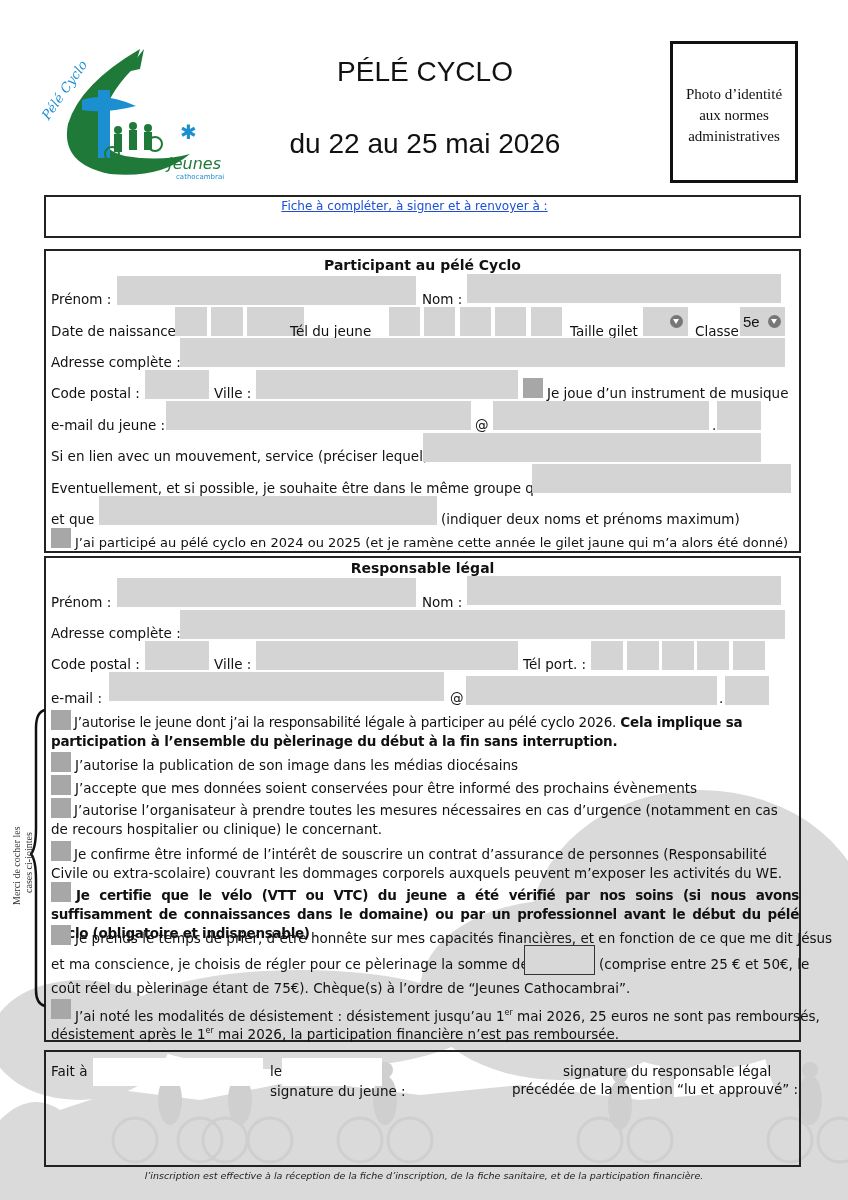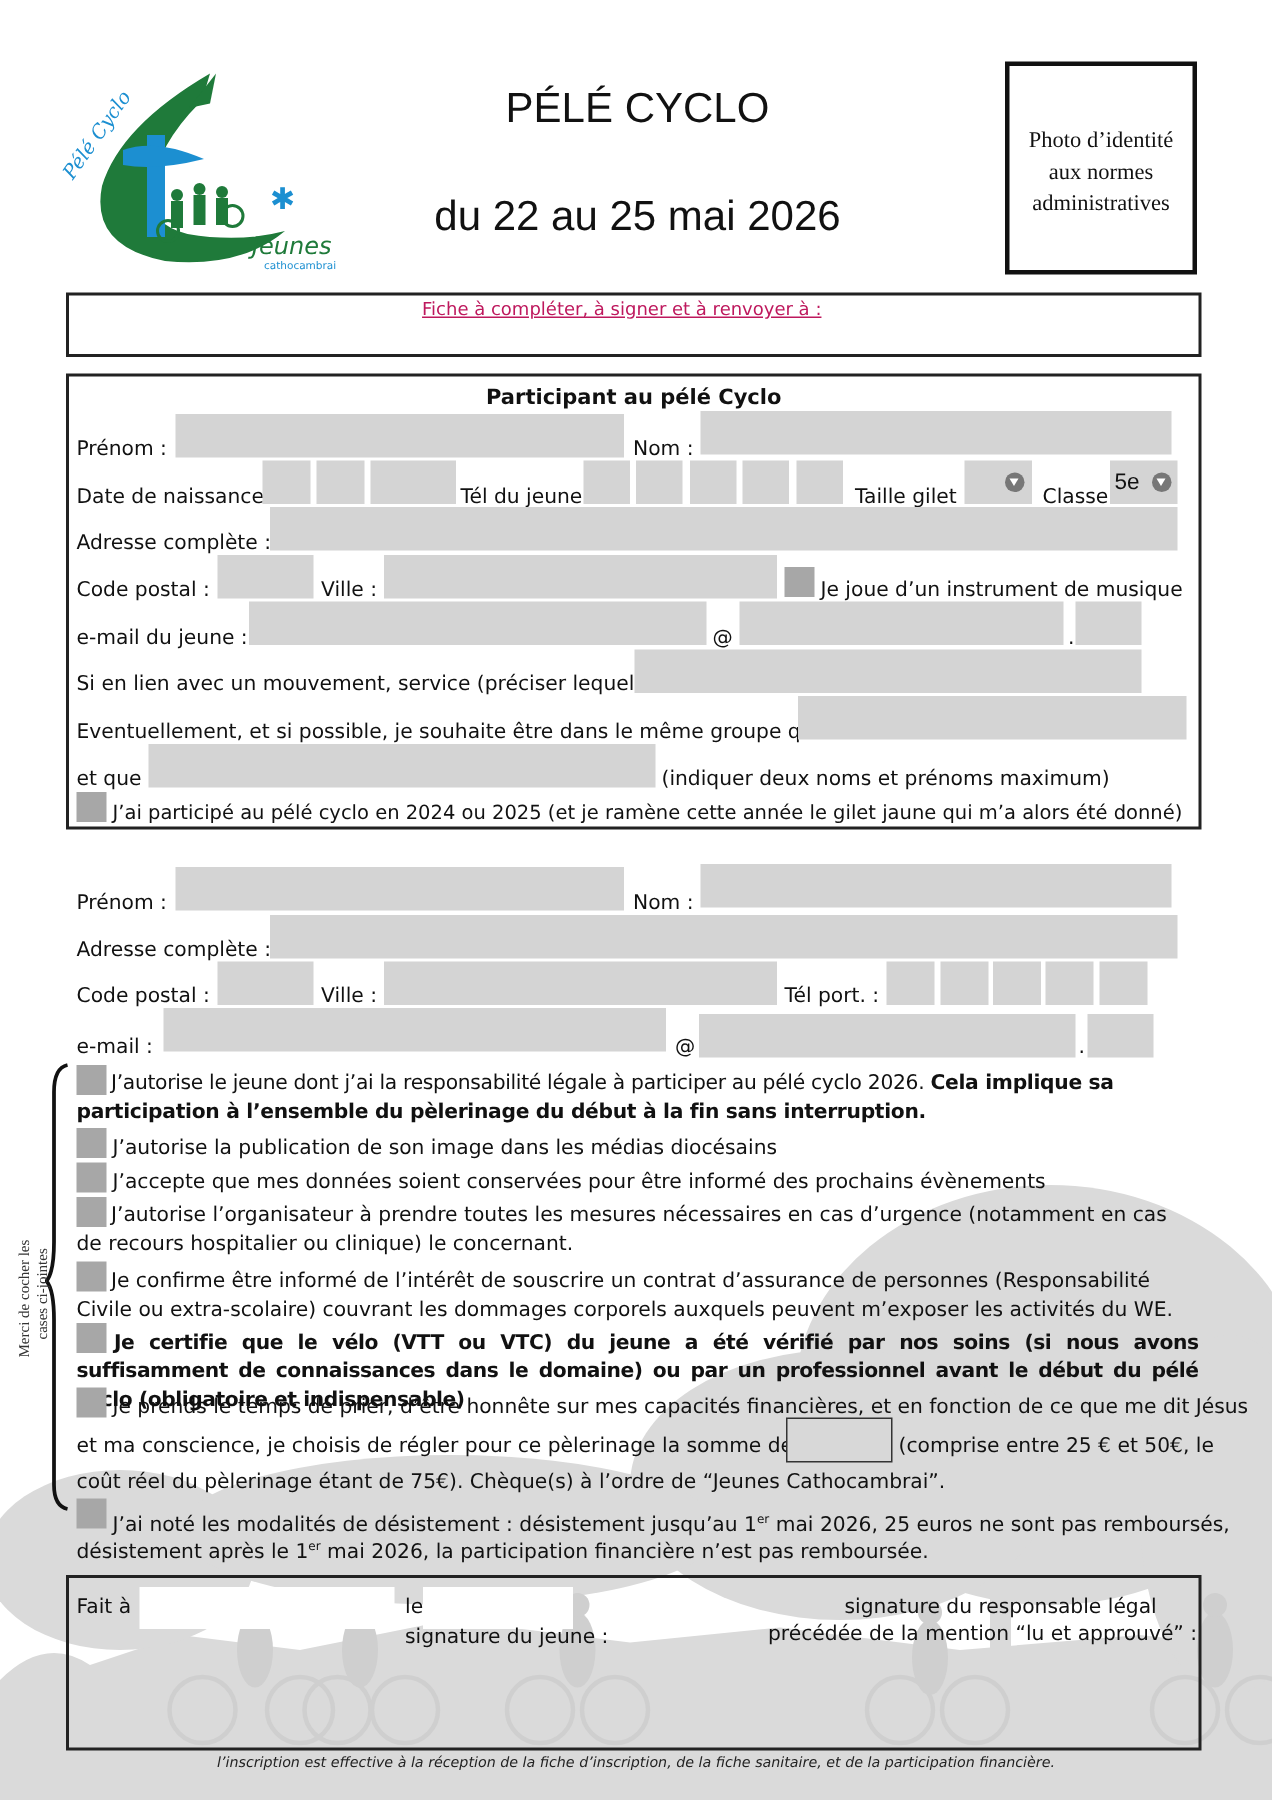--- a/index.html
+++ b/index.html
@@ -14,21 +14,21 @@
   .t1 { top:56px; font-size:28px; }
   .t2 { top:92px; font-size:28px; }
   .t3 { top:128px; font-size:28px; }
 
   .photo { position:absolute; left:670px; top:41px; width:128px; height:142px;
            border:3px solid #111; box-sizing:border-box; text-align:center;
            font-family:"Liberation Serif", serif; font-size:15px; line-height:21px; padding-top:40px; }
 
   .box { position:absolute; border:2px solid #222; box-sizing:border-box; background:transparent; }
   .addr-box { left:44px; top:195px; width:757px; height:43px; text-align:center; font-size:12px; }
-  .addr-red { color:#be185d; text-decoration:underline; position:absolute; left:0; right:16px; top:2px; }
+  .addr-red { color:#1d4ed8; text-decoration:underline; position:absolute; left:0; right:16px; top:2px; }
   .addr-line { position:absolute; left:0; right:0; top:19px; color:#222; }
 
   .sec1 { left:44px; top:249px; width:757px; height:304px; }
   .sec2 { left:44px; top:556px; width:757px; height:486px; }
   .sec3 { left:44px; top:1050px; width:757px; height:117px; }
 
   .sec-title { position:absolute; left:0; right:0; text-align:center; font-weight:bold; font-size:14px; }
 
   .lbl { position:absolute; font-size:13.5px; white-space:nowrap; color:#111; }
   .fld { position:absolute; background:#d4d4d4; }
@@ -134,21 +134,21 @@
   </div>
   <div class="lbl" style="left:51px;top:291px">Prénom :</div>
   <div class="fld" style="left:117px;top:276px;width:299px;height:29px"></div>
   <div class="lbl" style="left:422px;top:291px">Nom :</div>
   <div class="fld" style="left:467px;top:274px;width:314px;height:29px"></div>
 
   <div class="lbl" style="left:51px;top:323px">Date de naissance</div>
   <div class="fld" style="left:175px;top:307px;width:32px;height:29px"></div>
   <div class="fld" style="left:211px;top:307px;width:32px;height:29px"></div>
   <div class="fld" style="left:247px;top:307px;width:57px;height:29px"></div>
-  <div class="lbl" style="left:307px;top:323px">Tél du jeune</div>
+  <div class="lbl" style="left:290px;top:323px">Tél du jeune</div>
   <div class="fld" style="left:389px;top:307px;width:31px;height:29px"></div>
   <div class="fld" style="left:424px;top:307px;width:31px;height:29px"></div>
   <div class="fld" style="left:460px;top:307px;width:31px;height:29px"></div>
   <div class="fld" style="left:495px;top:307px;width:31px;height:29px"></div>
   <div class="fld" style="left:531px;top:307px;width:31px;height:29px"></div>
   <div class="lbl" style="left:570px;top:323px">Taille gilet</div>
   <div class="fld" style="left:643px;top:307px;width:45px;height:29px">
     <span class="dd-val" style="left:4px;top:5px"></span>
     <span class="dd-arrow" style="left:27px;top:8px"></span>
   </div>
@@ -181,20 +181,23 @@
   <div class="lbl" style="left:51px;top:480px">Eventuellement, et si possible, je souhaite être dans le même groupe que</div>
   <div class="fld" style="left:532px;top:464px;width:259px;height:29px"></div>
 
   <div class="lbl" style="left:51px;top:511px">et que</div>
   <div class="fld" style="left:99px;top:496px;width:338px;height:29px"></div>
   <div class="lbl" style="left:441px;top:511px">(indiquer deux noms et prénoms maximum)</div>
 
   <div class="chk" style="left:51px;top:528px"></div>
   <div class="lbl" style="left:75px;top:535px;font-size:13px">J’ai participé au pélé cyclo en 2024 ou 2025 (et je ramène cette année le gilet jaune qui m’a alors été donné)</div>
 
+  <div class="box sec2">
+    <div class="sec-title" style="top:2px">Responsable légal</div>
+  </div>
   <div class="lbl" style="left:51px;top:594px">Prénom :</div>
   <div class="fld" style="left:117px;top:578px;width:299px;height:29px"></div>
   <div class="lbl" style="left:422px;top:594px">Nom :</div>
   <div class="fld" style="left:467px;top:576px;width:314px;height:29px"></div>
 
   <div class="lbl" style="left:51px;top:625px">Adresse complète :</div>
   <div class="fld" style="left:180px;top:610px;width:605px;height:29px"></div>
 
   <div class="lbl" style="left:51px;top:656px">Code postal :</div>
   <div class="fld" style="left:145px;top:641px;width:64px;height:29px"></div>

